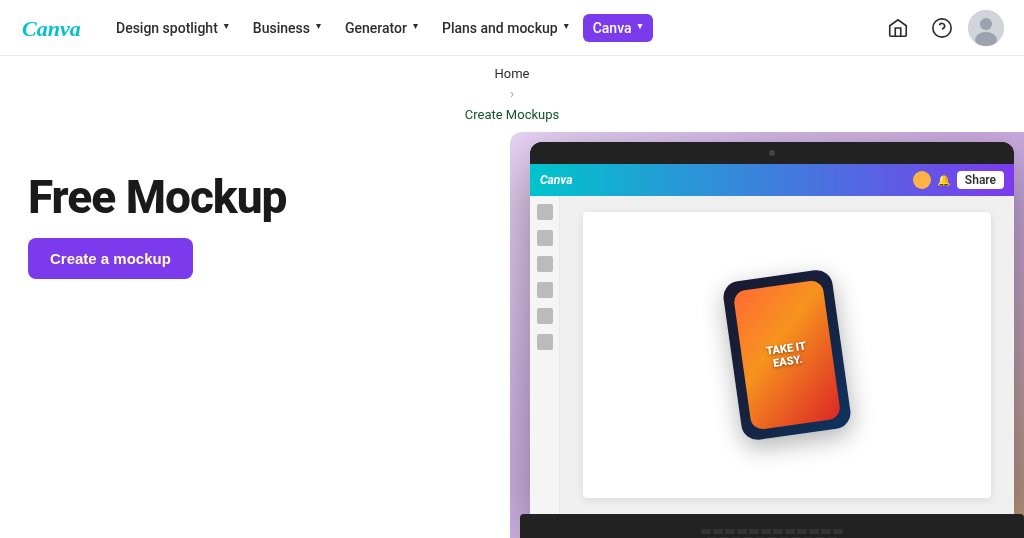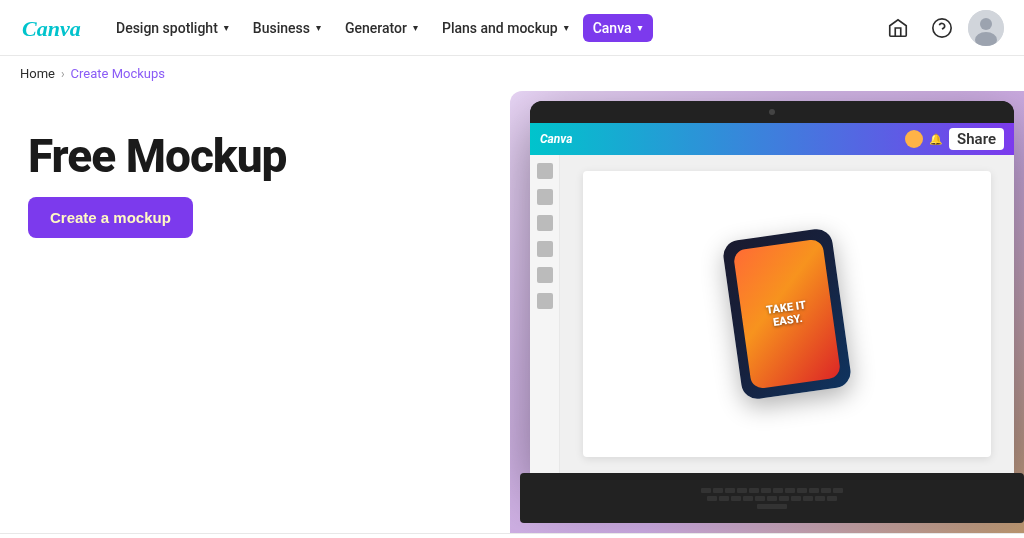--- a/index.html
+++ b/index.html
@@ -7,43 +7,43 @@
 
     
     .header {
       display: flex; align-items: center; justify-content: space-between;
       padding: 0 20px; height: 56px; border-bottom: 1px solid #e8e8e8;
     }
     .header-left { display: flex; align-items: center; gap: 4px; }
     .logo { display: flex; align-items: center; margin-right: 12px; }
     .logo svg { width: 70px; height: 28px; }
     .nav-item {
-      display: flex; align-items: center; gap: 4px;
+      display: flex; align-items: flex-start; gap: 4px;
       padding: 6px 10px; border-radius: 6px; cursor: pointer;
       font-size: 14px; color: #2d2d2d; font-weight: 500; white-space: nowrap;
       transition: background 0.15s;
     }
     .nav-item.active { background: #7c3aed; color: #fff; }
     .nav-item .chevron { font-size: 10px; margin-left: 2px; }
     .header-right { display: flex; align-items: center; gap: 8px; }
     .icon-btn {
       width: 36px; height: 36px; border-radius: 50%; display: flex; align-items: center;
       justify-content: center; cursor: pointer; color: #2d2d2d;
       border: none; background: transparent; font-size: 18px;
     }
     .avatar { width: 36px; height: 36px; border-radius: 50%; background: #d1d5db; display: flex; align-items: center; justify-content: center; cursor: pointer; overflow: hidden; }
 
     
     .breadcrumb {
       display: flex; align-items: center; gap: 6px;
-      padding: 10px 20px; font-size: 13px; color: #666;
+      padding: 10px 20px; font-size: 13px; color: #666; flex-direction: column;
     }
     .breadcrumb a { color: #2d2d2d; text-decoration: none; }
     .breadcrumb .sep { color: #999; font-size: 12px; }
-    .breadcrumb .current { color: #8b5cf6; }
+    .breadcrumb .current { color: #14532d; }
 
     
     .main { display: flex; height: calc(538px - 56px - 40px); }
 
     
     .left-panel {
       flex: 0 0 510px;
       display: flex; flex-direction: column;
       padding: 40px 20px 0 28px;
     }
@@ -83,21 +83,21 @@
       flex: 1; background: #fff; display: flex; flex-direction: column; overflow: hidden;
     }
     .editor-topbar {
       height: 32px; background: linear-gradient(90deg, #00c4cc 0%, #7c3aed 100%);
       display: flex; align-items: center; padding: 0 10px; justify-content: space-between;
     }
     .editor-logo-small { color: #fff; font-size: 12px; font-weight: 700; font-style: italic; }
     .editor-topbar-right { display: flex; gap: 6px; align-items: center; }
     .editor-avatar-small { width: 18px; height: 18px; border-radius: 50%; background: #ffb347; }
     .editor-share-btn {
-      background: #fff; color: #333; font-size: 15px; padding: 2px 8px; border-radius: 4px;
+      background: #fff; color: #333; font-size: 12px; padding: 2px 8px; border-radius: 4px;
       font-weight: 600;
     }
     .editor-body { display: flex; flex: 1; overflow: hidden; }
     .editor-sidebar {
       width: 30px; background: #f5f5f5; display: flex; flex-direction: column;
       align-items: center; padding: 8px 0; gap: 10px; border-right: 1px solid #e8e8e8;
     }
     .editor-sidebar-icon { width: 16px; height: 16px; background: #ccc; border-radius: 2px; }
     .editor-canvas {
       flex: 1; background: #f0f0f0; display: flex; align-items: center; justify-content: center;

